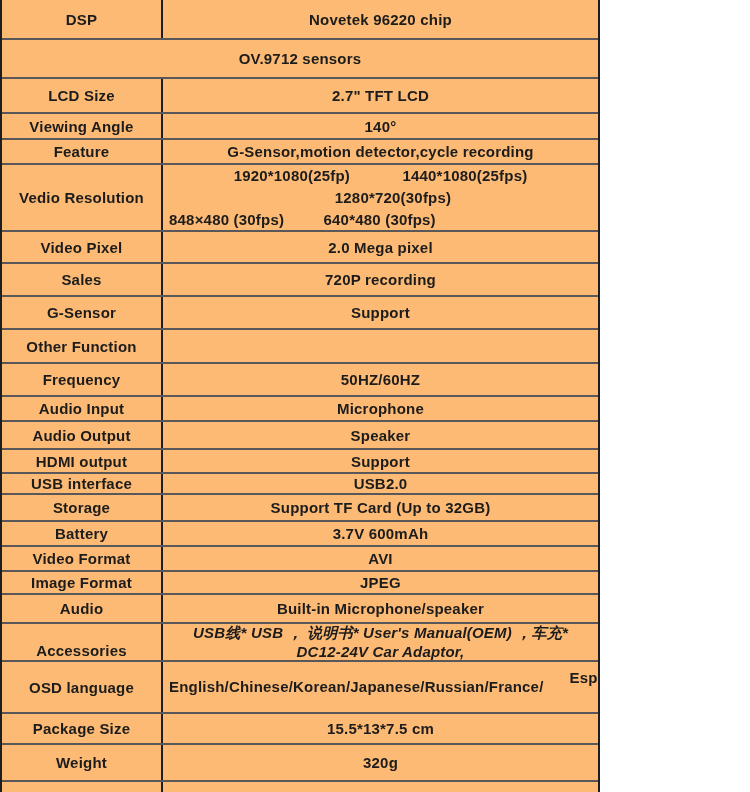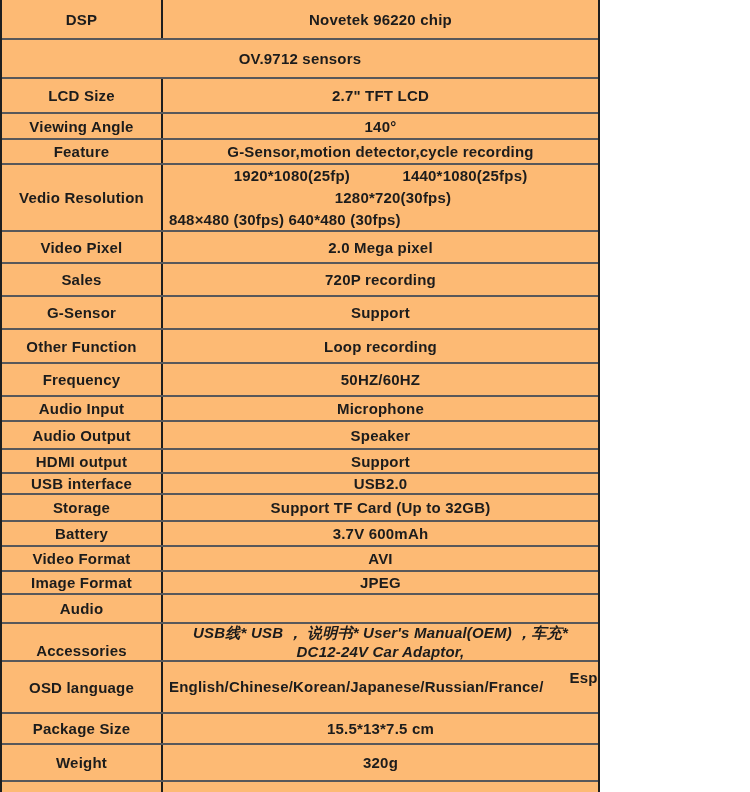--- a/index.html
+++ b/index.html
@@ -39,21 +39,21 @@
   }
   
   .value.res{
     flex-direction:column;align-items:flex-start;justify-content:center;
     line-height:22px;
   }
   .res-l1 span{display:inline-block;}
   .res-l1 span:nth-child(2){margin-left:48px;}
   .res-l1 span:nth-child(3){margin-left:25px;}
   .res-l2 span{display:inline-block;}
-  .res-l2 span:nth-child(2){}
+  .res-l2 span:nth-child(2){margin-left:35px;}
   
   .label.low{align-items:flex-end;padding-bottom:1px;}
   .value.high{align-items:flex-start;font-style:italic;}
   
   .value.two-line{justify-content:flex-start;line-height:18px;gap:26px;}
   
   .row.stub{border-bottom:none;}
 </style>
 </head>
 <body>
@@ -109,21 +109,20 @@
     <div class="cell value">720P recording</div>
   </div>
 
   <div class="row" style="height:33px">
     <div class="cell label">G-Sensor</div>
     <div class="cell value">Support</div>
   </div>
 
   <div class="row" style="height:34px">
     <div class="cell label">Other Function</div>
-    <div class="cell value">Loop recording</div>
   </div>
 
   <div class="row" style="height:33px">
     <div class="cell label">Frequency</div>
     <div class="cell value">50HZ/60HZ</div>
   </div>
 
   <div class="row" style="height:25px">
     <div class="cell label">Audio Input</div>
     <div class="cell value">Microphone</div>
@@ -159,20 +158,21 @@
     <div class="cell value">AVI</div>
   </div>
 
   <div class="row" style="height:23px">
     <div class="cell label">Image Format</div>
     <div class="cell value">JPEG</div>
   </div>
 
   <div class="row" style="height:29px">
     <div class="cell label">Audio</div>
+    <div class="cell value">Built-in Microphone/speaker</div>
   </div>
 
   <div class="row" style="height:38px">
     <div class="cell label low">Accessories</div>
     <div class="cell value high">USB线* USB ，  说明书* User's Manual(OEM) ，车充* DC12-24V Car Adaptor,</div>
   </div>
 
   <div class="row" style="height:52px">
     <div class="cell label">OSD language</div>
     <div class="cell value two-line">

